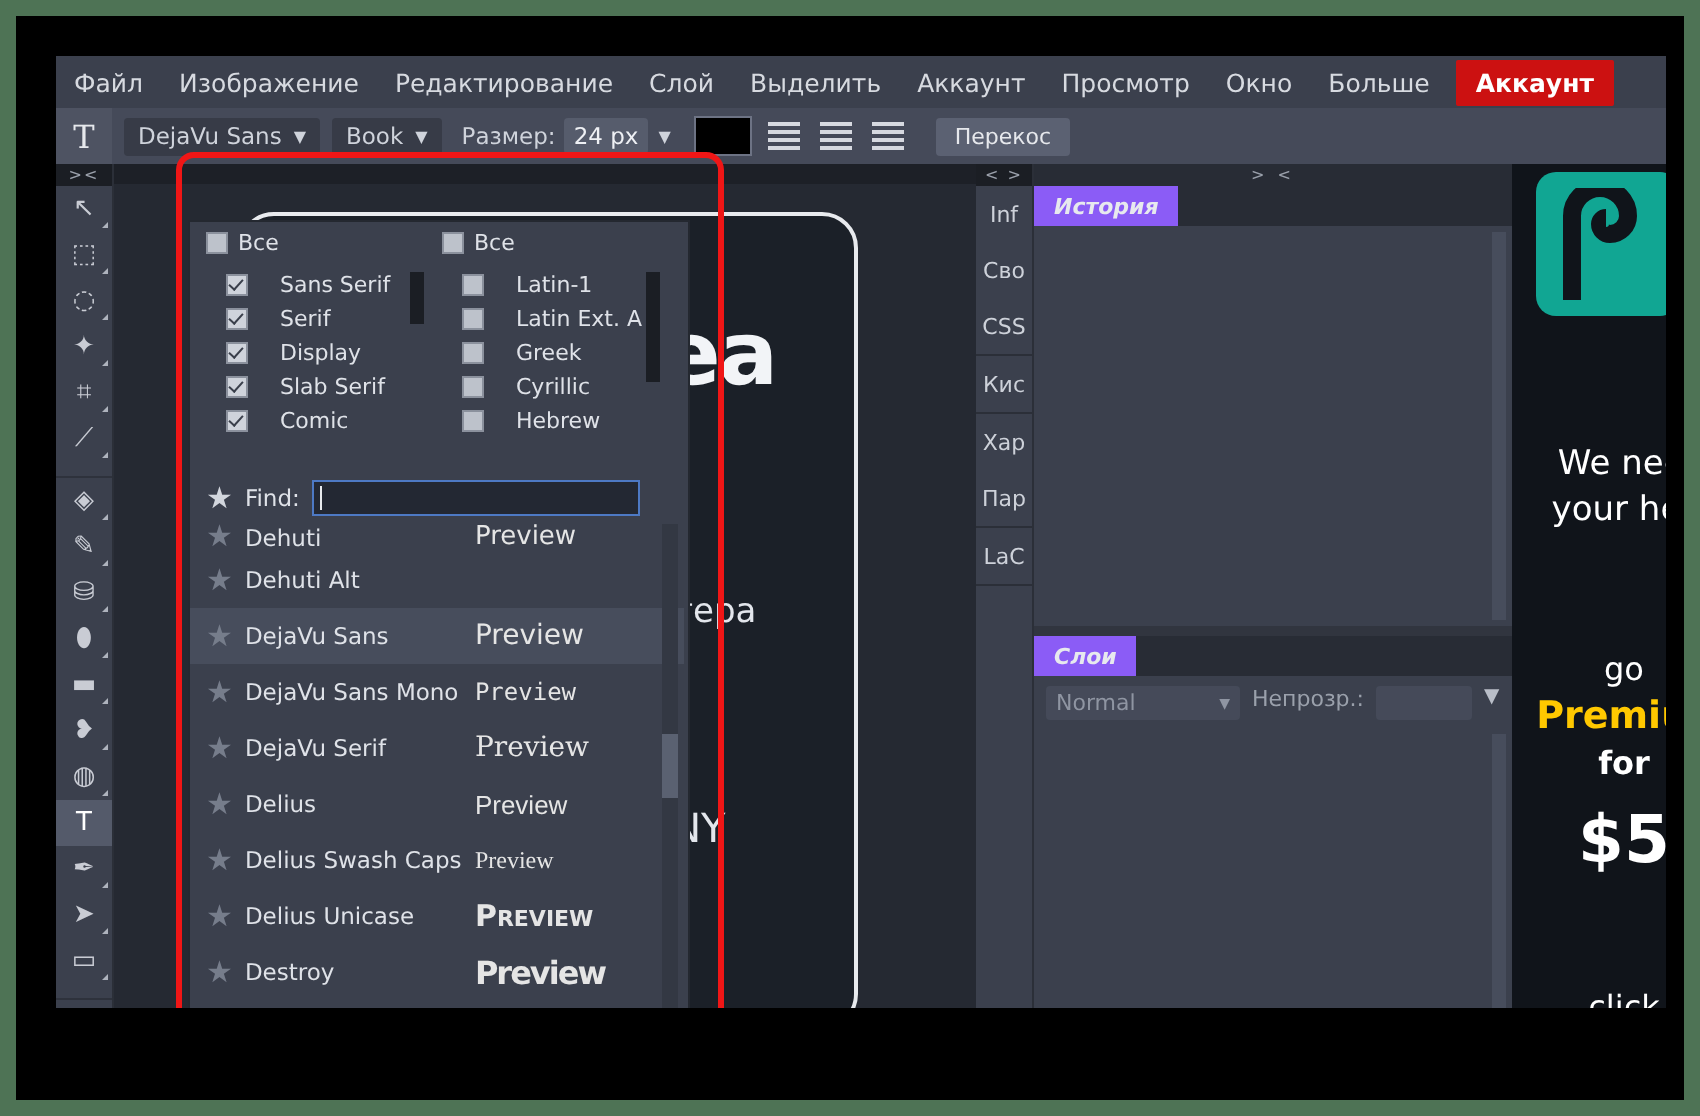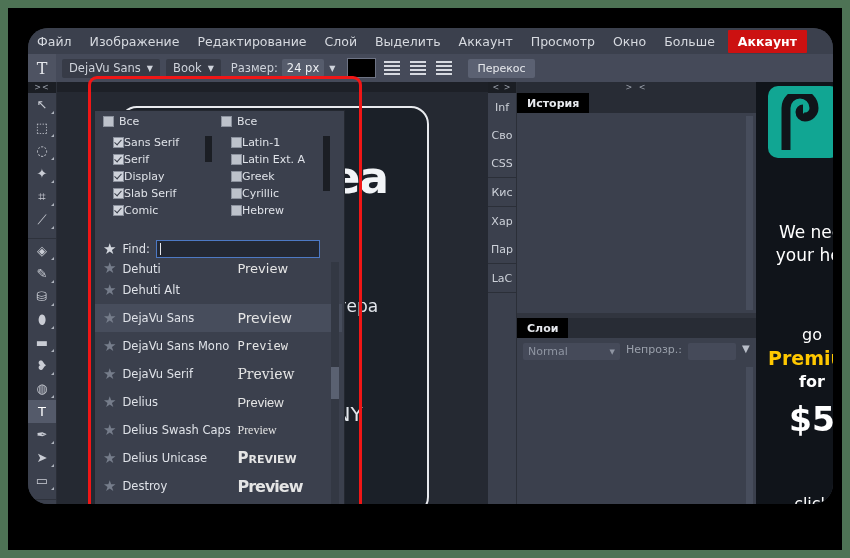--- a/index.html
+++ b/index.html
@@ -9,21 +9,21 @@
     font-family:"DejaVu Sans","Liberation Sans",sans-serif;
     overflow:hidden;
   }
   #frame{
     position:absolute;left:8px;top:8px;width:834px;height:542px;
     background:#000;
   }
   
   #app{
     position:absolute;left:20px;top:20px;width:805px;height:476px;
-    background:#31353f;overflow:hidden;border-radius:20px;
+    background:#31353f;overflow:hidden;
   }
   
   #menubar{
     position:absolute;left:0;top:0;width:805px;height:26px;
     background:#3b404d;display:flex;align-items:center;
     border-bottom:1px solid #282c35;
   }
   .menu-item{
     color:#d7dae0;font-size:12.5px;padding:4px 9px;cursor:default;
     white-space:nowrap;
@@ -142,22 +142,22 @@
   .vtab.sep{border-bottom:1px solid #2b2f38;}
   #panels{position:absolute;left:29px;top:0;width:239px;height:451px;}
   .panel-grip{
     height:11px;background:#282c35;color:#9aa0ab;font-size:8px;
     display:flex;align-items:center;justify-content:center;letter-spacing:2px;
   }
   .panel-tabrow{
     height:20px;background:#282c35;display:flex;align-items:stretch;
   }
   .panel-tab{
-    background:#000000;color:#e7e9ee;font-size:11px;font-weight:bold;
-    padding:0 10px;display:flex;align-items:center;
+    background:#8b5cf6;color:#e7e9ee;font-size:11px;font-weight:bold;
+    padding:0 10px;display:flex;align-items:center;font-style:italic;
   }
   .panel-body{background:#3b404d;position:relative;}
   .panel-scroll{
     position:absolute;right:3px;top:3px;width:7px;bottom:3px;background:#474d5c;
   }
   .blendrow{
     display:flex;padding:5px 6px;gap:6px;background:#3b404d;
   }
   .blend-sel{
     width:97px;height:17px;background:#454a59;color:#8f95a2;font-size:11px;
@@ -215,21 +215,21 @@
       position:relative;flex:none;}
   .cb.checked:after{
     content:"";position:absolute;left:2px;top:0px;width:3px;height:6px;
     border:solid #3a3f4b;border-width:0 1.6px 1.6px 0;transform:rotate(42deg);
   }
   .cb.dim{background:#bdc2cb;}
   .fall span{color:#dfe2e8;font-size:11px;}
   .flistbox{
     position:relative;margin-top:1px;height:88px;overflow:hidden;
   }
-  .frow{display:flex;align-items:center;gap:0;padding:2px 0 2px 12px;}
+  .frow{display:flex;align-items:center;gap:16px;padding:2px 0 2px 12px;}
   .frow span{color:#dfe2e8;font-size:11px;white-space:nowrap;}
   .fsb{position:absolute;right:0;top:2px;width:7px;height:82px;background:#3b404d;}
   .fsb i{position:absolute;left:0;top:0;width:7px;height:26px;background:#1b1e24;display:block;}
   .fsb.r i{top:0;height:55px;}
   #findrow{
     position:relative;height:26px;background:#3b404d;display:flex;align-items:center;
     padding-left:8px;gap:6px;
   }
   .star{color:#d2d6dd;font-size:15px;line-height:1;}
   .star.dim{color:#767d8b;}

